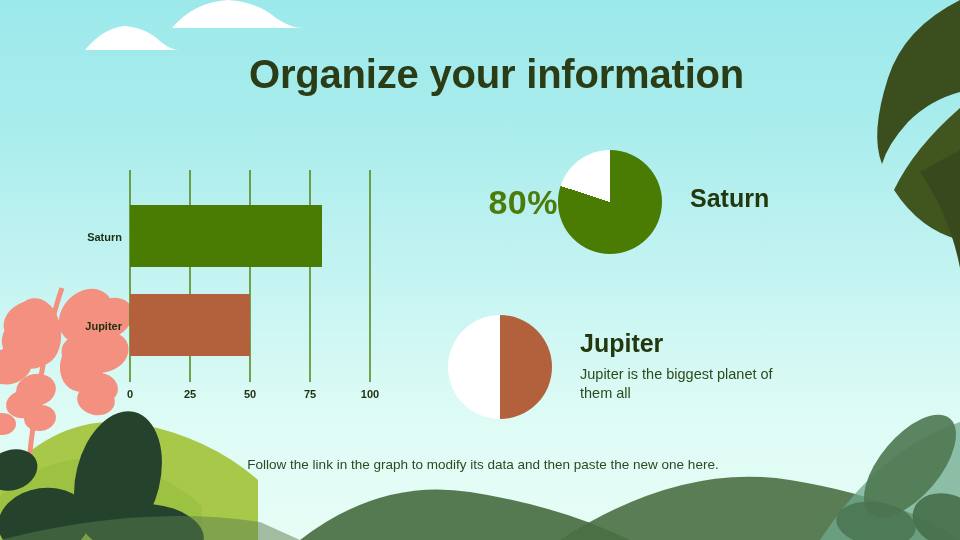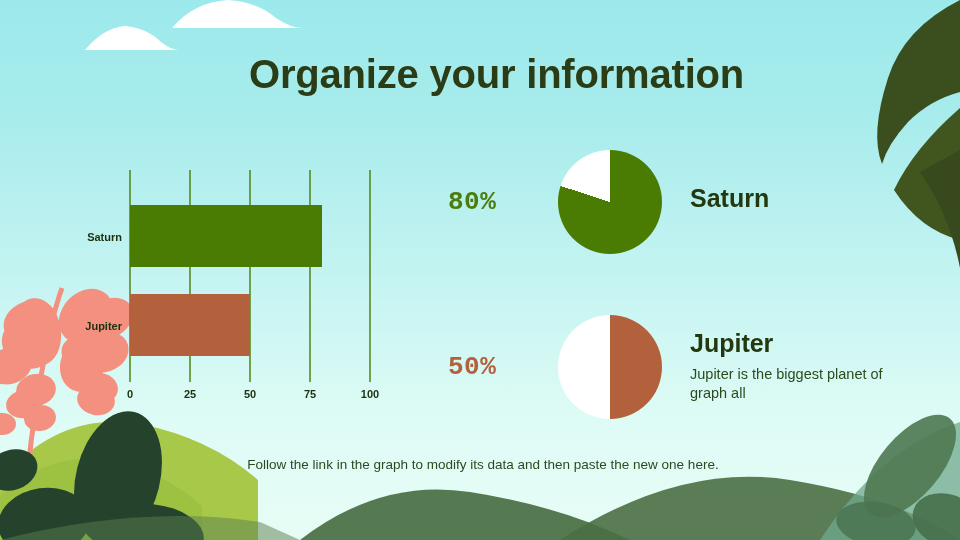--- a/index.html
+++ b/index.html
@@ -49,25 +49,24 @@
     display: flex;
     align-items: center;
     width: 470px;
     left: 448px;
   }
   #row-saturn { top: 150px; }
   #row-jupiter { top: 315px; }
 
   .pct {
     width: 110px;
-    text-align: left;
-    font-size: 26px;
+    text-align: right;
+    font-size: 34px;
     font-weight: bold;
     letter-spacing: 0.5px;
-    font-family: Liberation Mono, monospace;
   }
   .pct.green { color: #4d7c0a; }
   .pct.terra { color: #b3603c; }
 
   .pie {
     width: 104px;
     height: 104px;
     flex: 0 0 104px;
     border-radius: 50%;
     background: #ffffff;
@@ -202,23 +201,22 @@
 
   <div class="stat-row" id="row-saturn">
     <div class="pct green">80%</div>
     <div class="pie" id="pie-saturn" style="background: conic-gradient(rgb(74, 124, 4) 0deg, rgb(74, 124, 4) 288deg, rgb(255, 255, 255) 288deg, rgb(255, 255, 255) 360deg);"></div>
     <div class="stat-text">
       <div class="stat-heading">Saturn</div>
     </div>
   </div>
 
   <div class="stat-row" id="row-jupiter">
-    <div class="pct terra">50%</div>
     <div class="pie" id="pie-jupiter" style="background: conic-gradient(rgb(179, 96, 60) 0deg, rgb(179, 96, 60) 180deg, rgb(255, 255, 255) 180deg, rgb(255, 255, 255) 360deg);"></div>
     <div class="stat-text">
       <div class="stat-heading">Jupiter</div>
-      <div class="stat-body">Jupiter is the biggest planet of graph all</div>
+      <div class="stat-body">Jupiter is the biggest planet of them all</div>
     </div>
   </div>
 
   <div class="footer">Follow the link in the graph to modify its data and then paste the new one here.</div>
 
 </div>
 
 </body></html>

